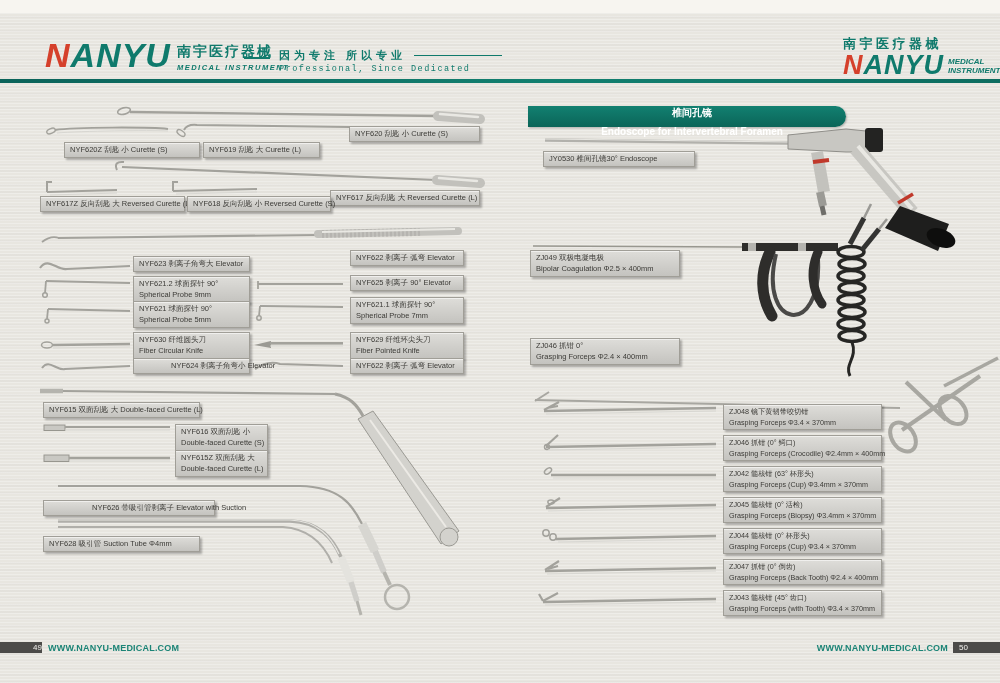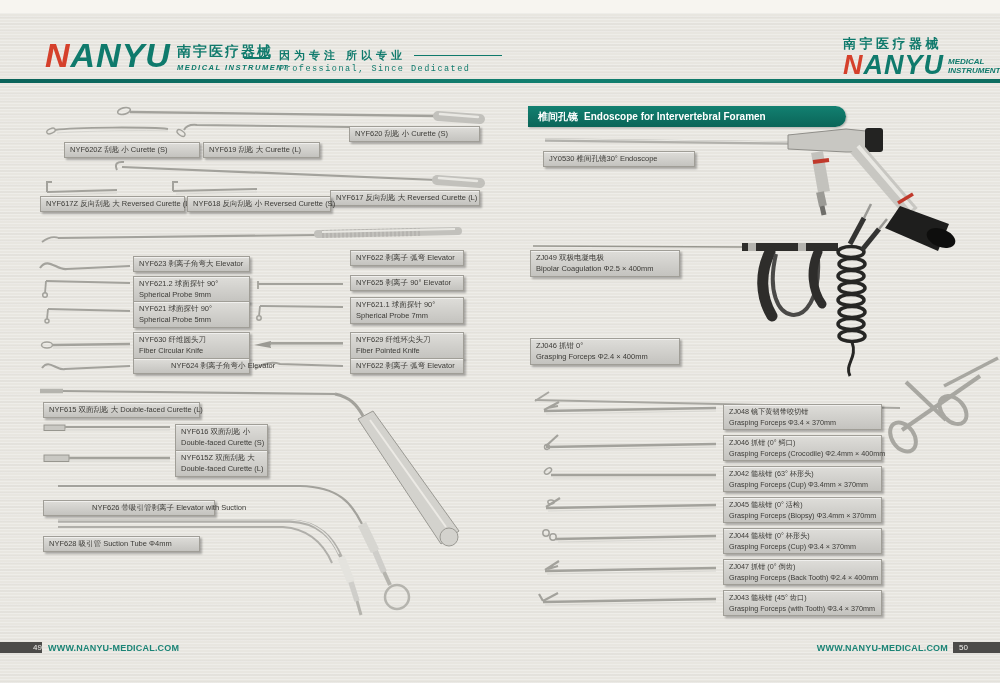--- a/index.html
+++ b/index.html
@@ -40,21 +40,21 @@
     background:linear-gradient(180deg,#deddd9,#c4c3bf);
     border:1px solid #a09e97;
     box-shadow:1.5px 1.5px 2px rgba(0,0,0,.28), inset 0 1px 0 rgba(255,255,255,.55);
     color:#3c3b37;font-size:7.5px;line-height:1.35;padding:2px 5px;white-space:nowrap;}
   .lbl .l2{margin-top:1px;}
   .sm{font-size:7.2px;}
   
   .banner{position:absolute;left:528px;top:106px;width:318px;height:21px;box-sizing:border-box;
     background:linear-gradient(180deg,#128071,#0b6558);
     border-radius:0 11px 11px 0;color:#fff;display:flex;align-items:center;gap:6px;
-    padding-left:10px;font-size:10px;font-weight:bold;box-shadow:1px 1px 2px rgba(0,0,0,.25);}
+    padding-left:10px;font-size:10px;font-weight:bold;box-shadow:1px 1px 2px rgba(0,0,0,.25);flex-direction:column;}
   
   .pgbarL{position:absolute;left:0;top:642px;width:42px;height:11px;background:#4c4b49;
     color:#f2f1ee;font-size:8px;display:flex;align-items:center;justify-content:flex-end;padding-right:0;box-sizing:border-box;}
   .pgbarR{position:absolute;right:0;top:642px;width:47px;height:11px;background:#4c4b49;
     color:#f2f1ee;font-size:8px;display:flex;align-items:center;padding-left:6px;box-sizing:border-box;}
   .urlL{position:absolute;left:48px;top:642px;height:11px;display:flex;align-items:center;
     color:#1b8476;font-size:9px;font-weight:bold;letter-spacing:.2px;}
   .urlR{position:absolute;right:52px;top:642px;height:11px;display:flex;align-items:center;
     color:#1b8476;font-size:9px;font-weight:bold;letter-spacing:.2px;}
   .art{position:absolute;left:0;top:0;}

